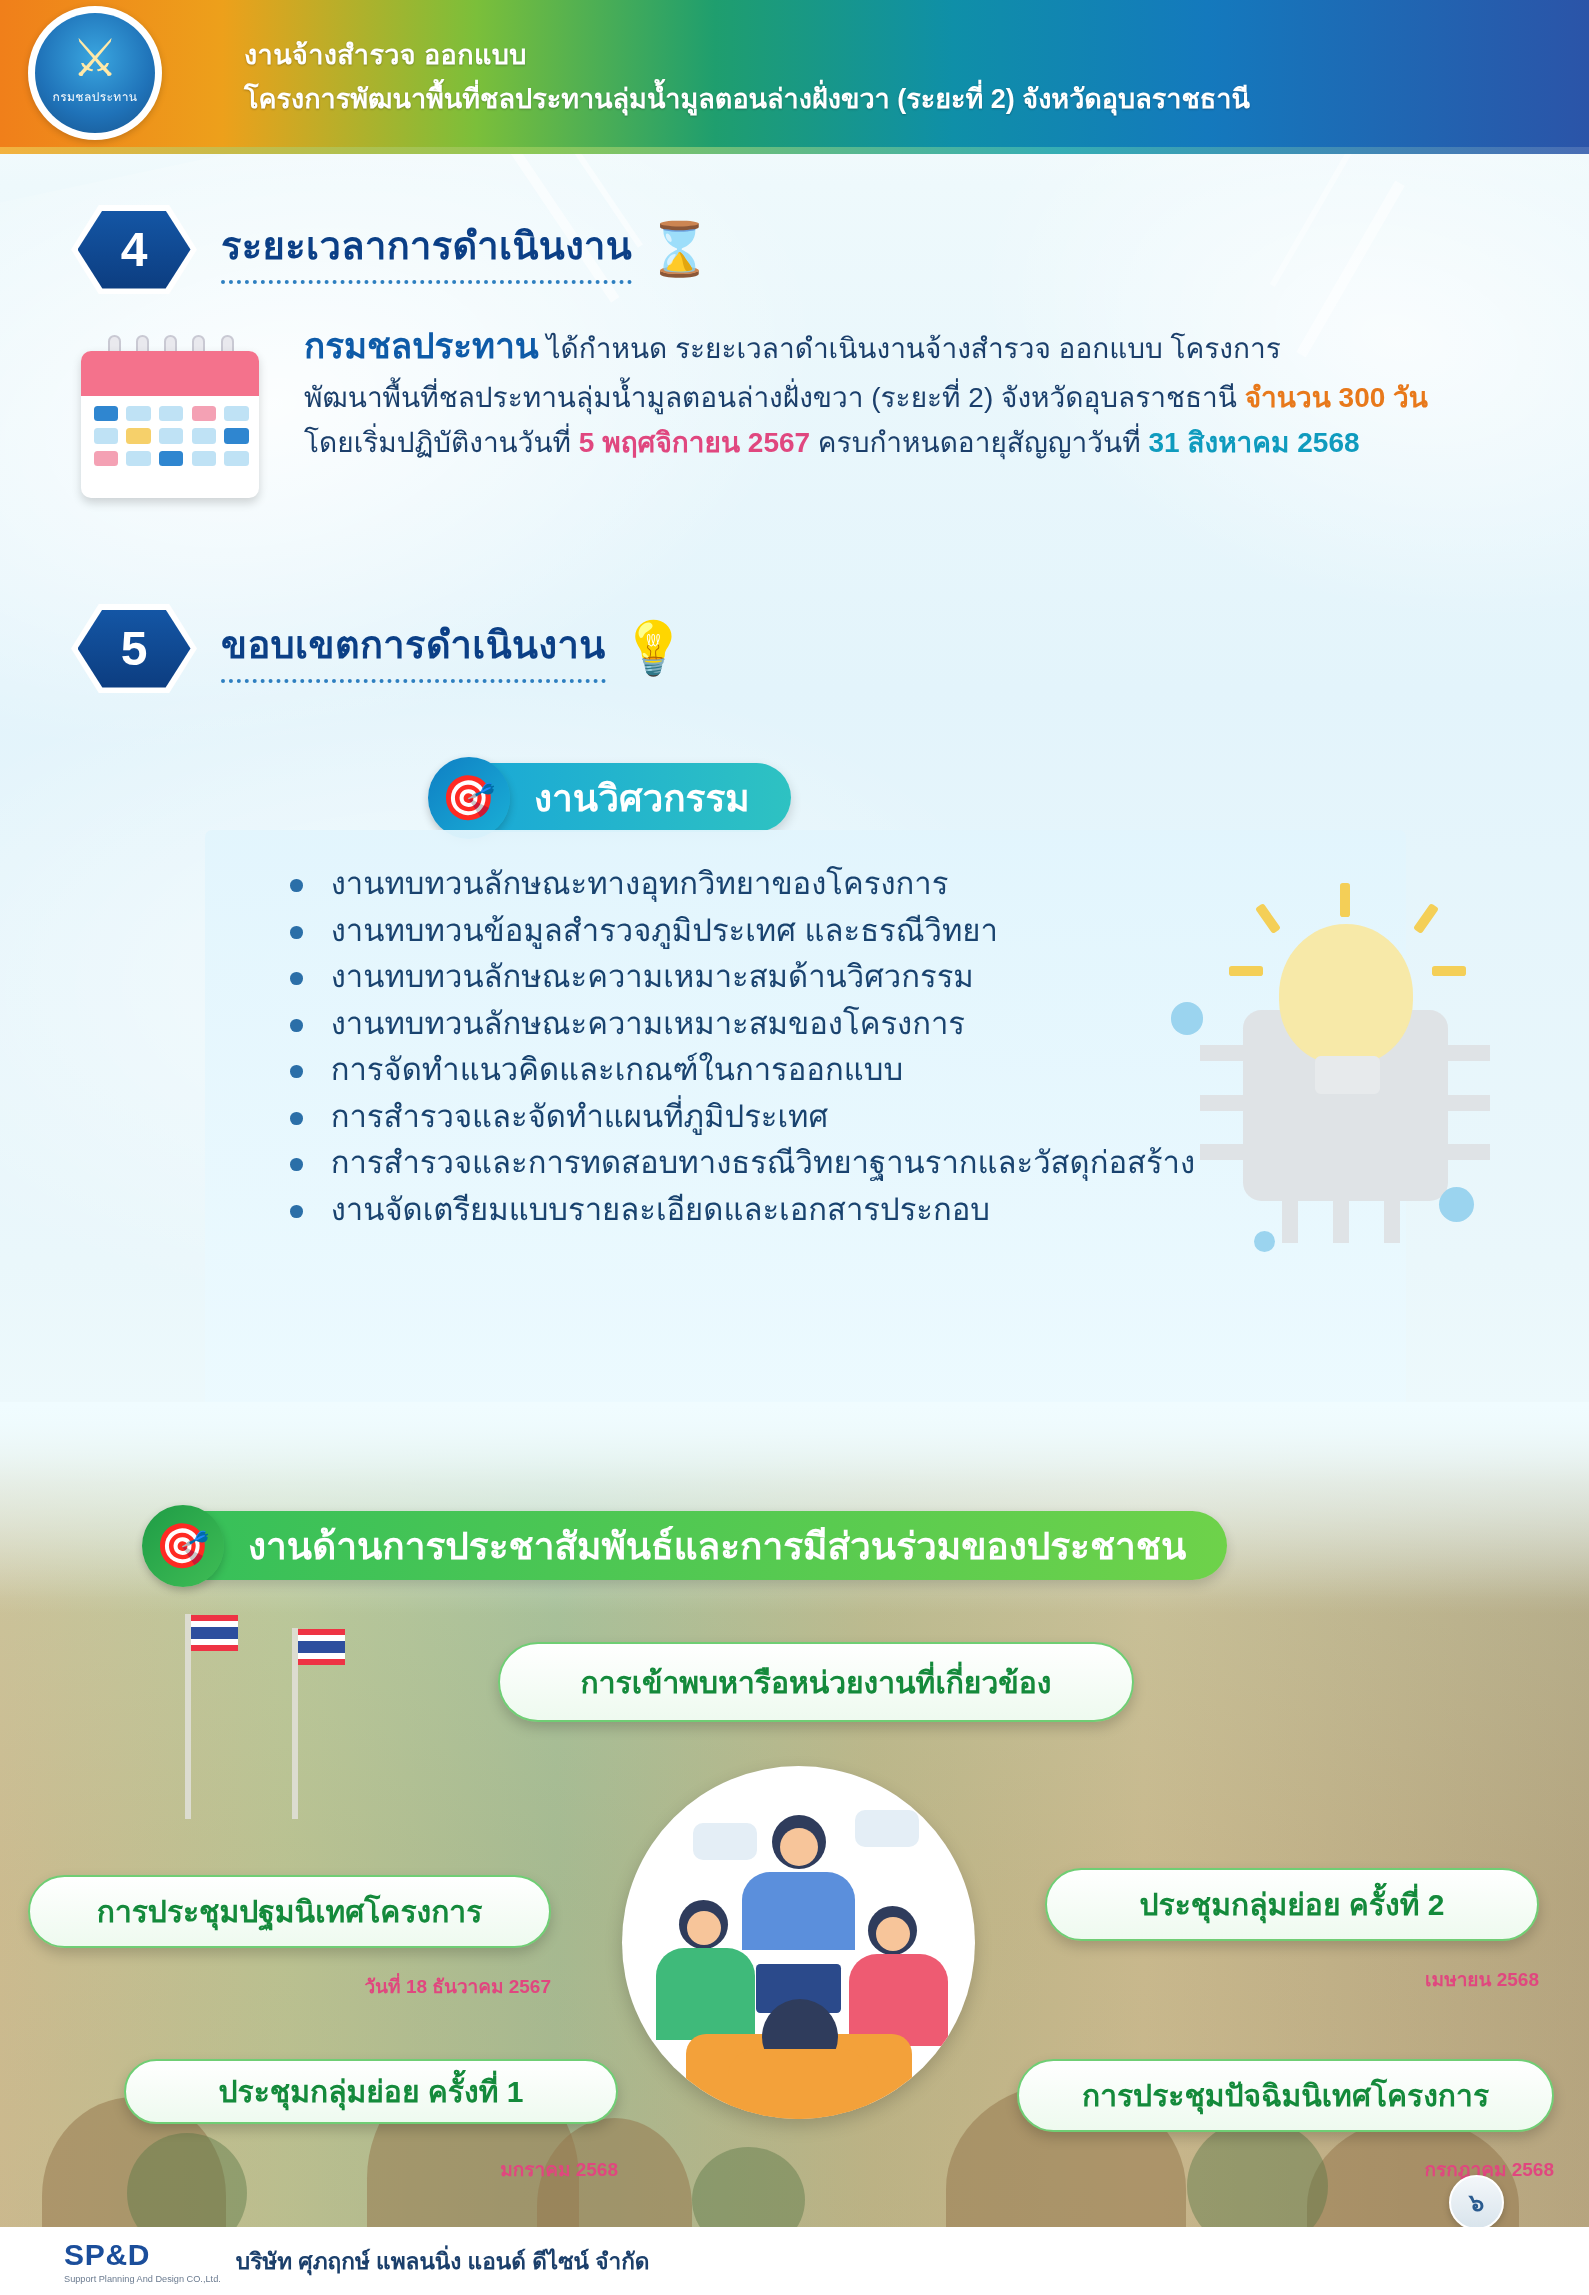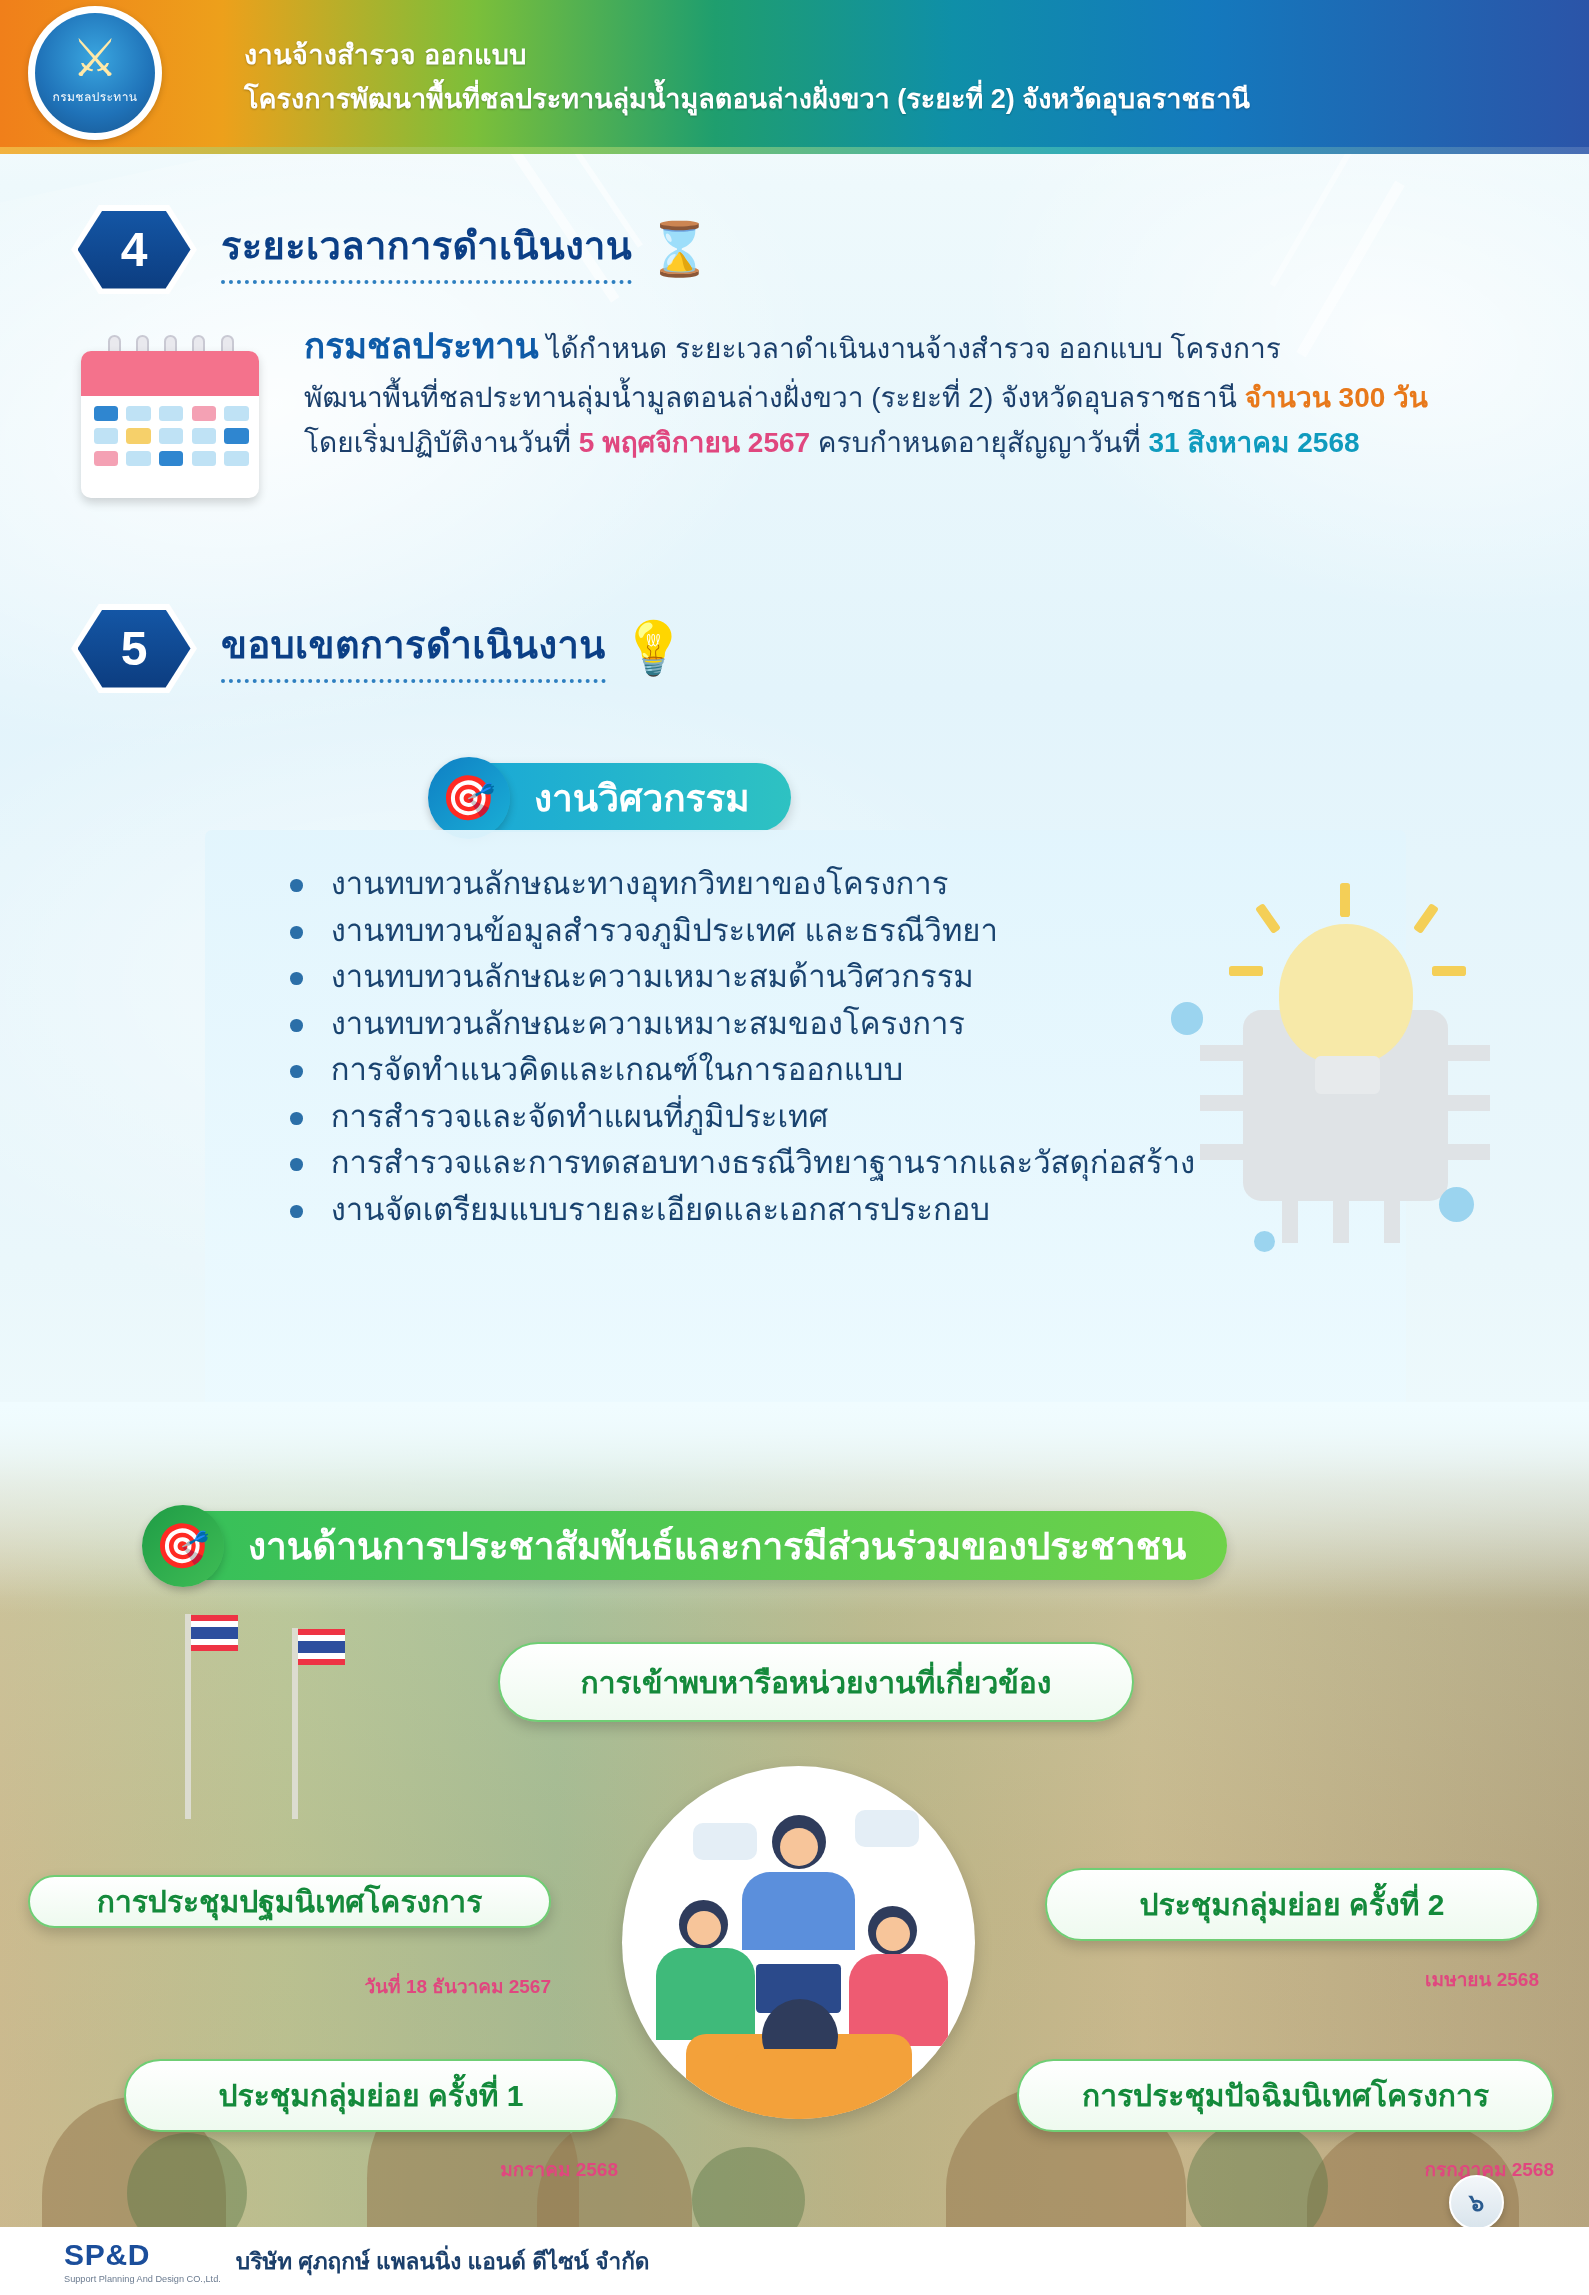--- a/index.html
+++ b/index.html
@@ -443,31 +443,31 @@
     <div class="cc-body" style="left:34px;  top:182px; width:99px; height:92px; background:#3fba7a;"></div>
     <div class="cc-person" style="left:246px; top:140px; width:49px; height:49px; background:#2f3c5c;"></div>
     <div class="cc-person" style="left:254px; top:151px; width:34px; height:34px; background:#f7c59a;"></div>
     <div class="cc-body" style="left:227px; top:188px; width:99px; height:92px; background:#ee5b72;"></div>
     <div class="cc-laptop"></div>
     <div class="cc-table"></div>
     <div class="cc-person" style="left:140px; top:233px; width:76px; height:76px; background:#2f3c5c;"></div>
     <div class="cc-body" style="left:106px; top:283px; width:141px; height:78px; background:#f3a13a;"></div>
   </div>
 
-  <div class="bubble" style="left:28px; top:1875px; width:523px; height:53px;">
+  <div class="bubble" style="left:28px; top:1875px; width:523px; height:73px;">
     <span>การประชุมปฐมนิเทศโครงการ</span>
   </div>
   <div class="bub-date" style="left:28px; top:1971px; width:523px;">วันที่ 18 ธันวาคม 2567</div>
 
   <div class="bubble" style="left:1045px; top:1868px; width:494px; height:73px;">
     <span>ประชุมกลุ่มย่อย ครั้งที่ 2</span>
   </div>
   <div class="bub-date" style="left:1045px; top:1964px; width:494px;">เมษายน 2568</div>
 
-  <div class="bubble" style="left:124px; top:2059px; width:494px; height:73px;">
+  <div class="bubble" style="left:124px; top:2059px; width:494px; height:65px;">
     <span>ประชุมกลุ่มย่อย ครั้งที่ 1</span>
   </div>
   <div class="bub-date" style="left:124px; top:2154px; width:494px;">มกราคม 2568</div>
 
   <div class="bubble" style="left:1017px; top:2059px; width:537px; height:73px;">
     <span>การประชุมปัจฉิมนิเทศโครงการ</span>
   </div>
   <div class="bub-date" style="left:1017px; top:2154px; width:537px;">กรกฎาคม 2568</div>
 
   <div class="page-badge">๖</div>

